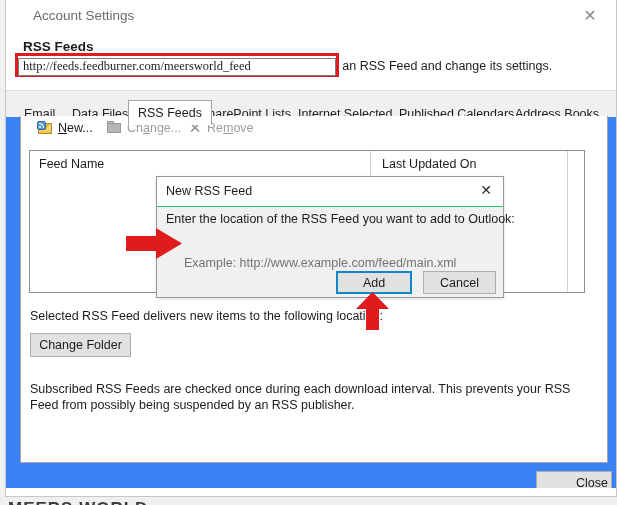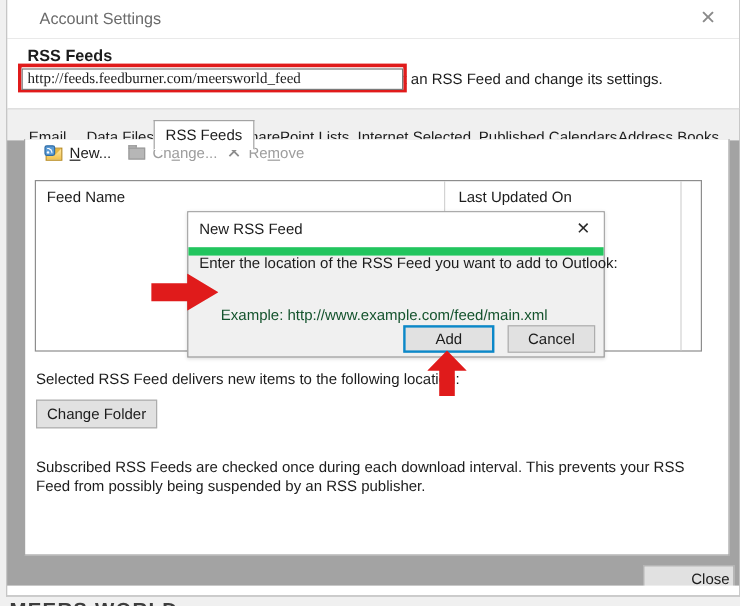--- a/index.html
+++ b/index.html
@@ -20,21 +20,21 @@
     background: #f0f0f0;
   }
 
   
   .acct-window {
     position: absolute;
     left: 5px;
     top: 0px;
     width: 612px;
     height: 497px;
-    background: #a3a3a3;
+    background: #3b82f6;
     border: 1px solid #c6c6c6;
     border-top: none;
     box-sizing: border-box;
     text-decoration: underline;
   }
 
   .titlebar {
     position: absolute;
     left: 0; top: 0;
     width: 100%;
@@ -339,21 +339,21 @@
     box-sizing: border-box;
     z-index: 20;
     box-shadow: 0 1px 3px rgba(0,0,0,0.14);
   }
   .dlg-titlebar {
     position: absolute;
     left: 0; top: 0;
     width: 100%;
     height: 29px;
     background: #ffffff;
-    border-bottom: 7px solid #22c55e;
+    border-bottom: 1px solid #22c55e;
   }
   .dlg-title {
     position: absolute;
     left: 9px;
     top: 7px;
     font-size: 12.5px;
     color: #1c1c1c;
   }
   .dlg-close {
     position: absolute;
@@ -397,21 +397,21 @@
     font-size: 12.5px;
     color: #1c1c1c;
     padding: 0 2px 0 4px;
     outline: none;
   }
   .dlg-example {
     position: absolute;
     left: 27px;
     top: 79px;
     font-size: 12.5px;
-    color: #14532d;
+    color: #737373;
     white-space: nowrap;
     text-align: right;
   }
   .btn-add {
     position: absolute;
     left: 336px;
     top: 271px;
     width: 76px;
     height: 23px;
     background: #e1e1e1;

